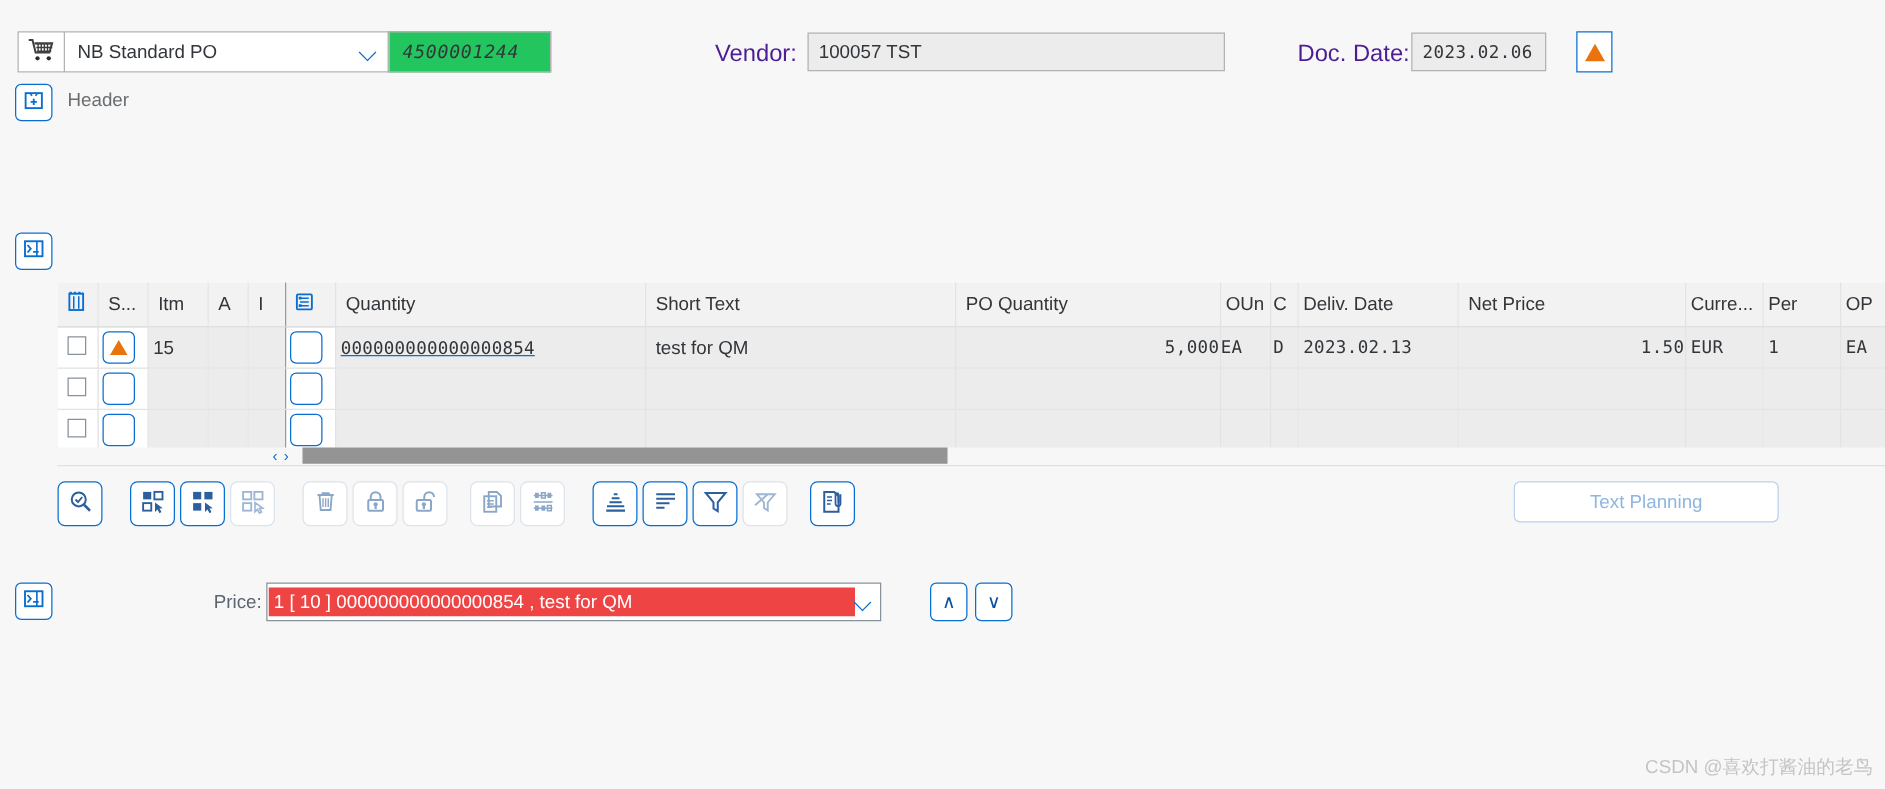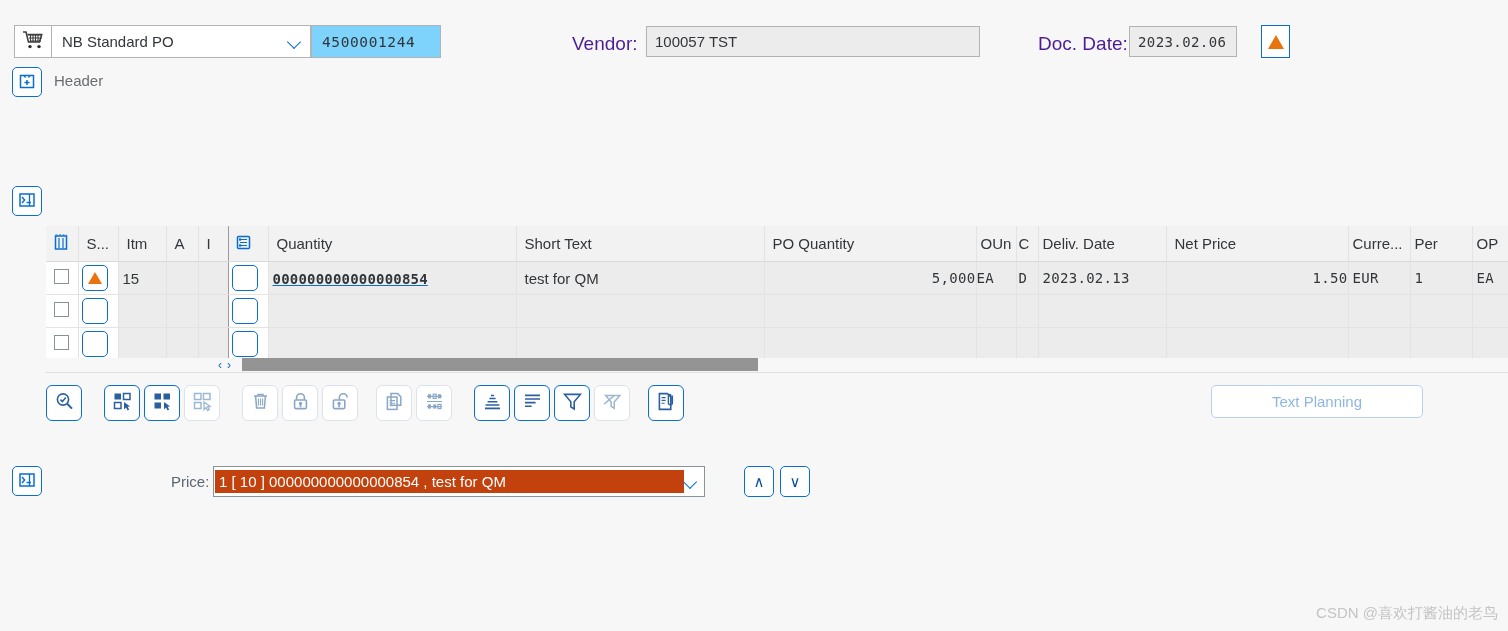--- a/index.html
+++ b/index.html
@@ -56,27 +56,28 @@
     width: 9px; height: 9px;
     border-right: 1.6px solid #0a6ed1;
     border-bottom: 1.6px solid #0a6ed1;
     transform: rotate(45deg);
   }
   .ponum-field {
     position: absolute;
     left: 311px; top: 25px;
     width: 130px; height: 33px;
     border: 1px solid #b3b3b3;
-    background: #7dd3fc;
+    background: #22c55e;
     box-sizing: border-box;
     display: flex; align-items: center;
     padding-left: 10px;
     font-family: "DejaVu Sans Mono", monospace;
     font-size: 14.5px;
     letter-spacing: 0.6px;
+    font-style: italic;
   }
   .lbl {
     position: absolute;
     color: #4c1d95;
     font-size: 19px;
     text-align: right;
   }
   .vendor-lbl { left: 572px; top: 33px; }
   .vendor-field {
     position: absolute;
@@ -298,21 +299,21 @@
     left: 213px; top: 466px;
     width: 492px; height: 31px;
     border: 1px solid #89919a;
     background: #fff;
     box-sizing: border-box;
     display: flex; align-items: center;
     padding: 0 6px 0 0;
   }
   .item-sel-text {
     flex: 1;
-    background: #c2410c;
+    background: #ef4444;
     color: #fff;
     height: 23px;
     line-height: 23px;
     padding: 0 2px 0 4px;
     margin-left: 1px;
     font-size: 15px;
     white-space: nowrap;
     overflow: hidden;
   }
   .navbtn {
@@ -461,21 +462,21 @@
             <span class="smallbtn">
               <span class="tri-up-sm"></span>
             </span>
           </td>
           <td style="padding:0 4px;">15</td>
           <td></td>
           <td class="c-i"></td>
           <td class="white" style="padding:0 0 0 3px;">
             <span class="smallbtn"></span>
           </td>
-          <td style="padding:0 4px;font-weight:bold;">
+          <td style="padding:0 4px;">
             <span class="matlink">000000000000000854</span>
           </td>
           <td>test for QM</td>
           <td class="r mono" style="padding:0 0 0 8px;">5,000</td>
           <td class="mono" style="padding:0 2px 0 0;">EA</td>
           <td class="mono" style="padding:0 2px;">D</td>
           <td class="mono" style="padding:0 4px;">2023.02.13</td>
           <td class="r mono" style="padding:0 0 0 8px;">1.50</td>
           <td class="mono" style="padding:0 4px;">EUR</td>
           <td class="mono" style="padding:0 4px;">1</td>

